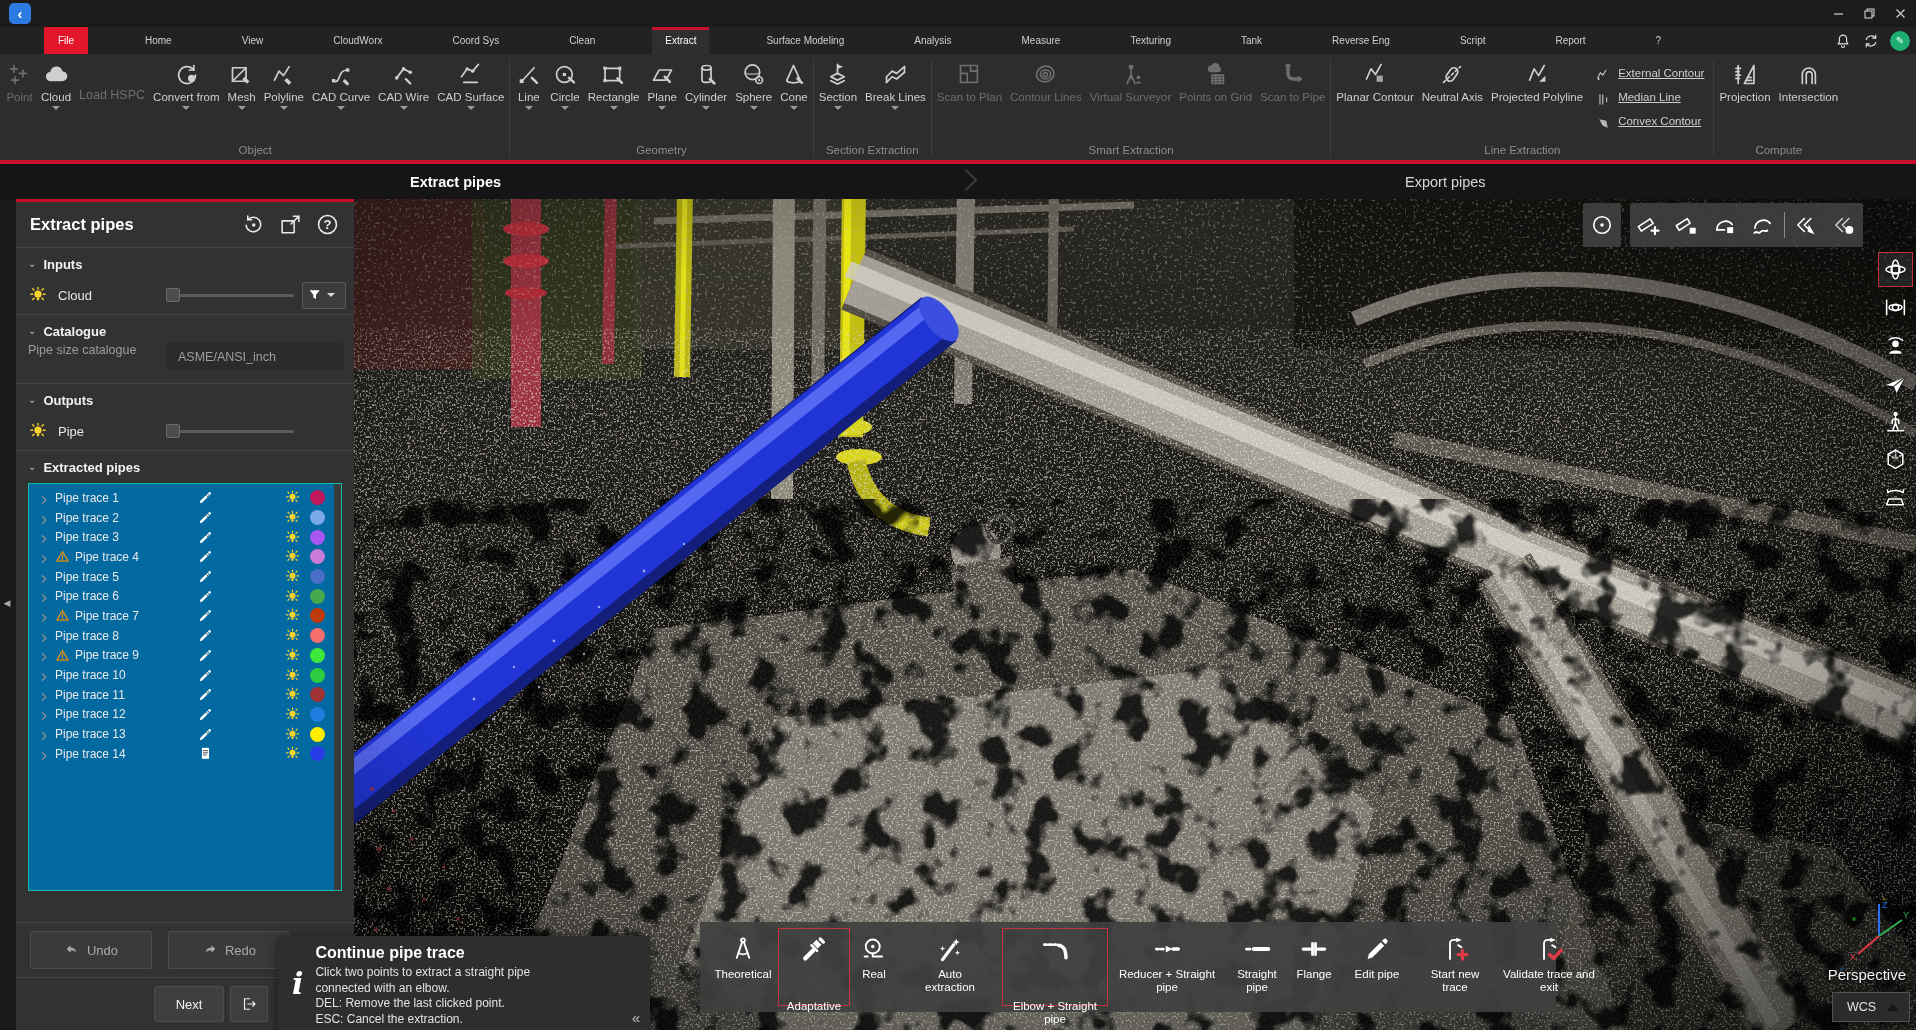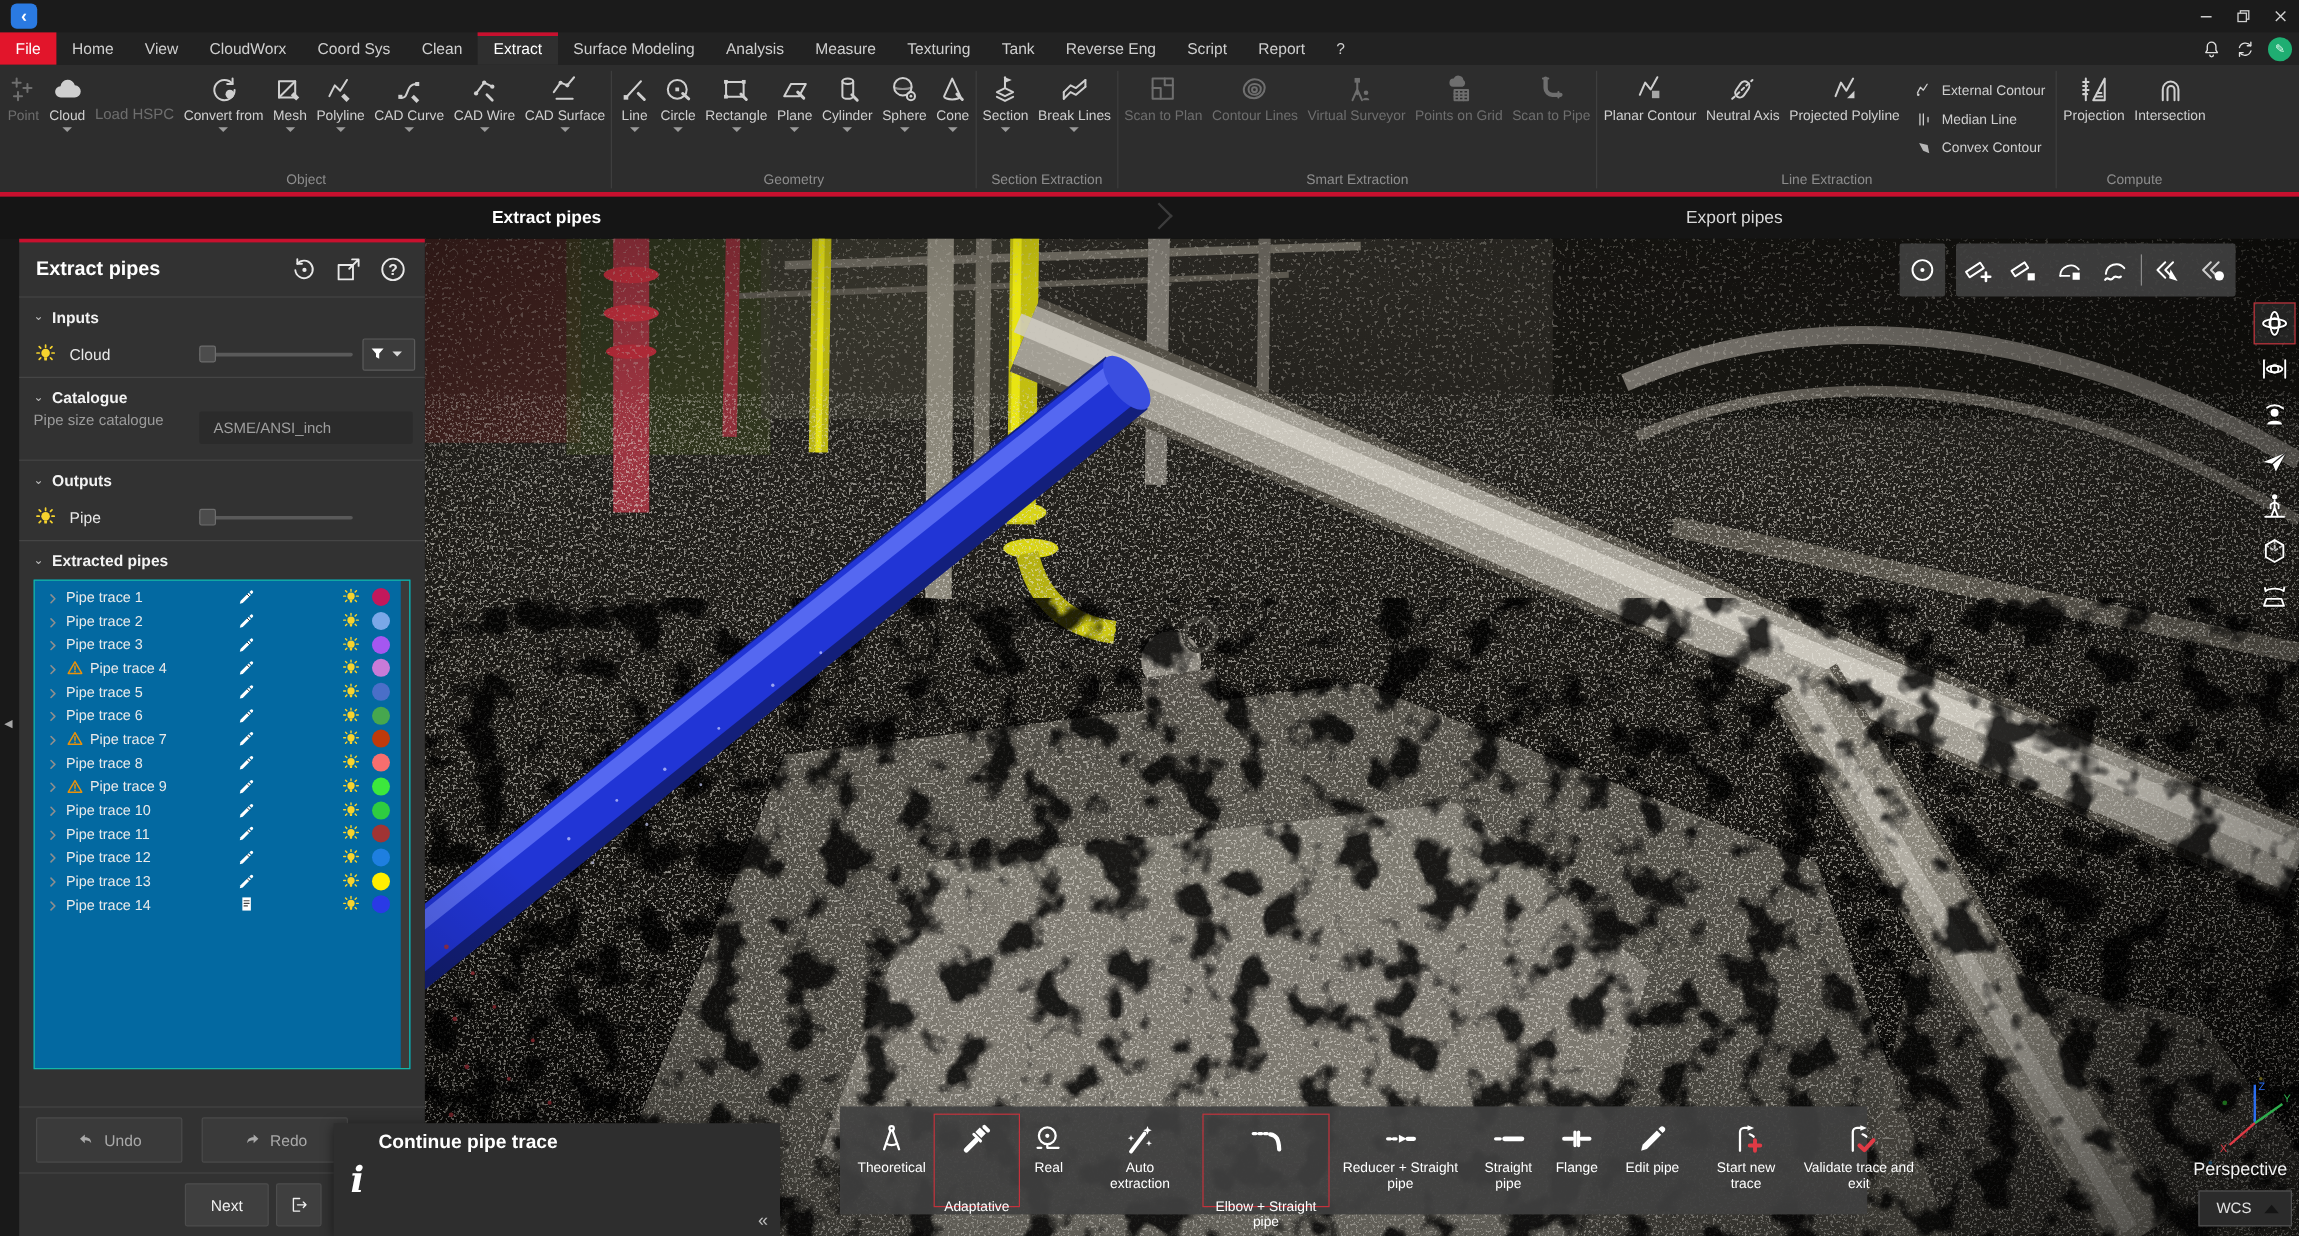--- a/index.html
+++ b/index.html
@@ -10,21 +10,21 @@
   
   .titlebar { position:absolute; left:0; top:0; width:100%; height:27px; background:#1b1b1b; display:flex; align-items:center; }
   .backbtn { position:absolute; left:9px; top:3px; width:22px; height:21px; background:#2a7ae2; border-radius:5px; color:#fff; font-size:15px; font-weight:bold; display:flex; align-items:center; justify-content:center; line-height:1; }
   .win-title { width:100%; text-align:center; font-size:12.5px; color:#d6d6d6; }
   .winctl { position:absolute; right:0; top:0; display:flex; height:27px; }
   .winctl .wbtn { width:31px; height:27px; display:flex; align-items:center; justify-content:center; color:#d0d0d0; }
   .wbtn svg { width:11px; height:11px; }
 
   
   .menubar { position:absolute; left:0; top:27px; width:100%; height:27px; background:#222222; display:flex; align-items:stretch; }
-  .menu-item { padding:0 13px; display:flex; align-items:center; font-size:13px; color:#cfcfcf; position:relative; }
+  .menu-item { padding:0 13px; display:flex; align-items:center; font-size:10px; color:#cfcfcf; position:relative;margin-left:44px; }
   .menu-item.accent { background:#e2152b; color:#fff; min-width:44px; justify-content:center; }
   .menu-item.active { background:#2f2f2f; color:#fff; }
   .menu-item.active::before { content:""; position:absolute; left:0; top:0; width:100%; height:3px; background:var(--line-red); }
   .menubar-right { margin-left:auto; display:flex; align-items:center; gap:10px; padding-right:6px; }
   .mb-ico { width:18px; height:18px; color:#e0e0e0; }
   .mb-ico svg { width:100%; height:100%; }
   .badge-green { width:20px; height:20px; border-radius:50%; background:#1fae72; display:flex; align-items:center; justify-content:center; color:#eafff4; font-size:10px; }
 
   
   .ribbon { position:absolute; left:0; top:54px; width:100%; height:106px; background:#2d2d2d; display:flex; align-items:stretch; padding:2px 2px 0 2px; }
@@ -33,21 +33,21 @@
   .rib-buttons { display:flex; flex:1; align-items:stretch; }
   .rib-btn { display:flex; flex-direction:column; align-items:center; justify-content:flex-start; padding:5px 4px 1px 4px; color:#cfcfcf; }
   .rib-btn .rib-ico { width:27px; height:27px; margin-bottom:3px; flex:none; }
   .rib-ico svg { width:100%; height:100%; }
   .rib-txt { font-size:11.5px; line-height:12.5px; text-align:center; display:flex; flex-direction:column; align-items:center; }
   .rib-dd { margin-top:2px; width:0; height:0; border-left:4px solid transparent; border-right:4px solid transparent; border-top:4px solid #9b9b9b; }
   .rib-btn.disabled { color:#6e6e6e; }
   .rib-btn.textonly { justify-content:center; padding-bottom:14px; }
   .rib-btn.textonly .rib-txt { font-size:12.5px; }
   .rib-smallcol { display:flex; flex-direction:column; justify-content:center; gap:7px; padding:0 8px; }
-  .rib-small { display:flex; align-items:center; gap:6px; font-size:11.5px; color:#cfcfcf; }
+  .rib-small { display:flex; align-items:flex-start; gap:6px; font-size:11.5px; color:#cfcfcf;text-decoration:underline; }
   .rib-small .rib-ico { width:17px; height:17px; margin:0; }
   .rib-glabel { text-align:center; font-size:11.5px; color:#8d8d8d; padding:1px 0 4px 0; }
 
   .redline { position:absolute; left:0; top:160px; width:100%; height:4px; background:var(--line-red); }
 
   
   .workflow { position:absolute; left:0; top:164px; width:100%; height:35px; background:#151515; }
   .wf-tab { position:absolute; top:0; height:35px; display:flex; align-items:center; font-size:14.5px; color:#d9d9d9; }
   .wf-tab.active { font-weight:bold; color:#fff; }
   .wf-chev { position:absolute; left:958px; top:8px; width:16px; height:16px; border-top:2px solid #3c3c3c; border-right:2px solid #3c3c3c; transform:rotate(45deg); }
@@ -1149,20 +1149,26 @@
             </svg></span>
       </div>
     </div>
   </div>
 
   <div class="instr">
     <div class="instr-grid">
       <div class="instr-i">i</div>
       <div class="instr-body">
         <div class="instr-title">Continue pipe trace</div>
+        <div id="instr-lines">
+            <div class="instr-line">Click two points to extract a straight pipe</div>
+            <div class="instr-line">connected with an elbow.</div>
+            <div class="instr-line">DEL: Remove the last clicked point.</div>
+            <div class="instr-line">ESC: Cancel the extraction.</div>
+          </div>
       </div>
     </div>
     <div class="instr-collapse">«</div>
   </div>
 
 
   <div class="mode-bar" id="mode-bar">
       <div class="mode-btn" style="width: 70px;">
         <span class="m-ico"><svg viewBox="0 0 24 24" fill="none" stroke="currentColor" stroke-width="1.5" stroke-linecap="round" stroke-linejoin="round">
             <circle cx="12" cy="5" r="1.5"></circle>

